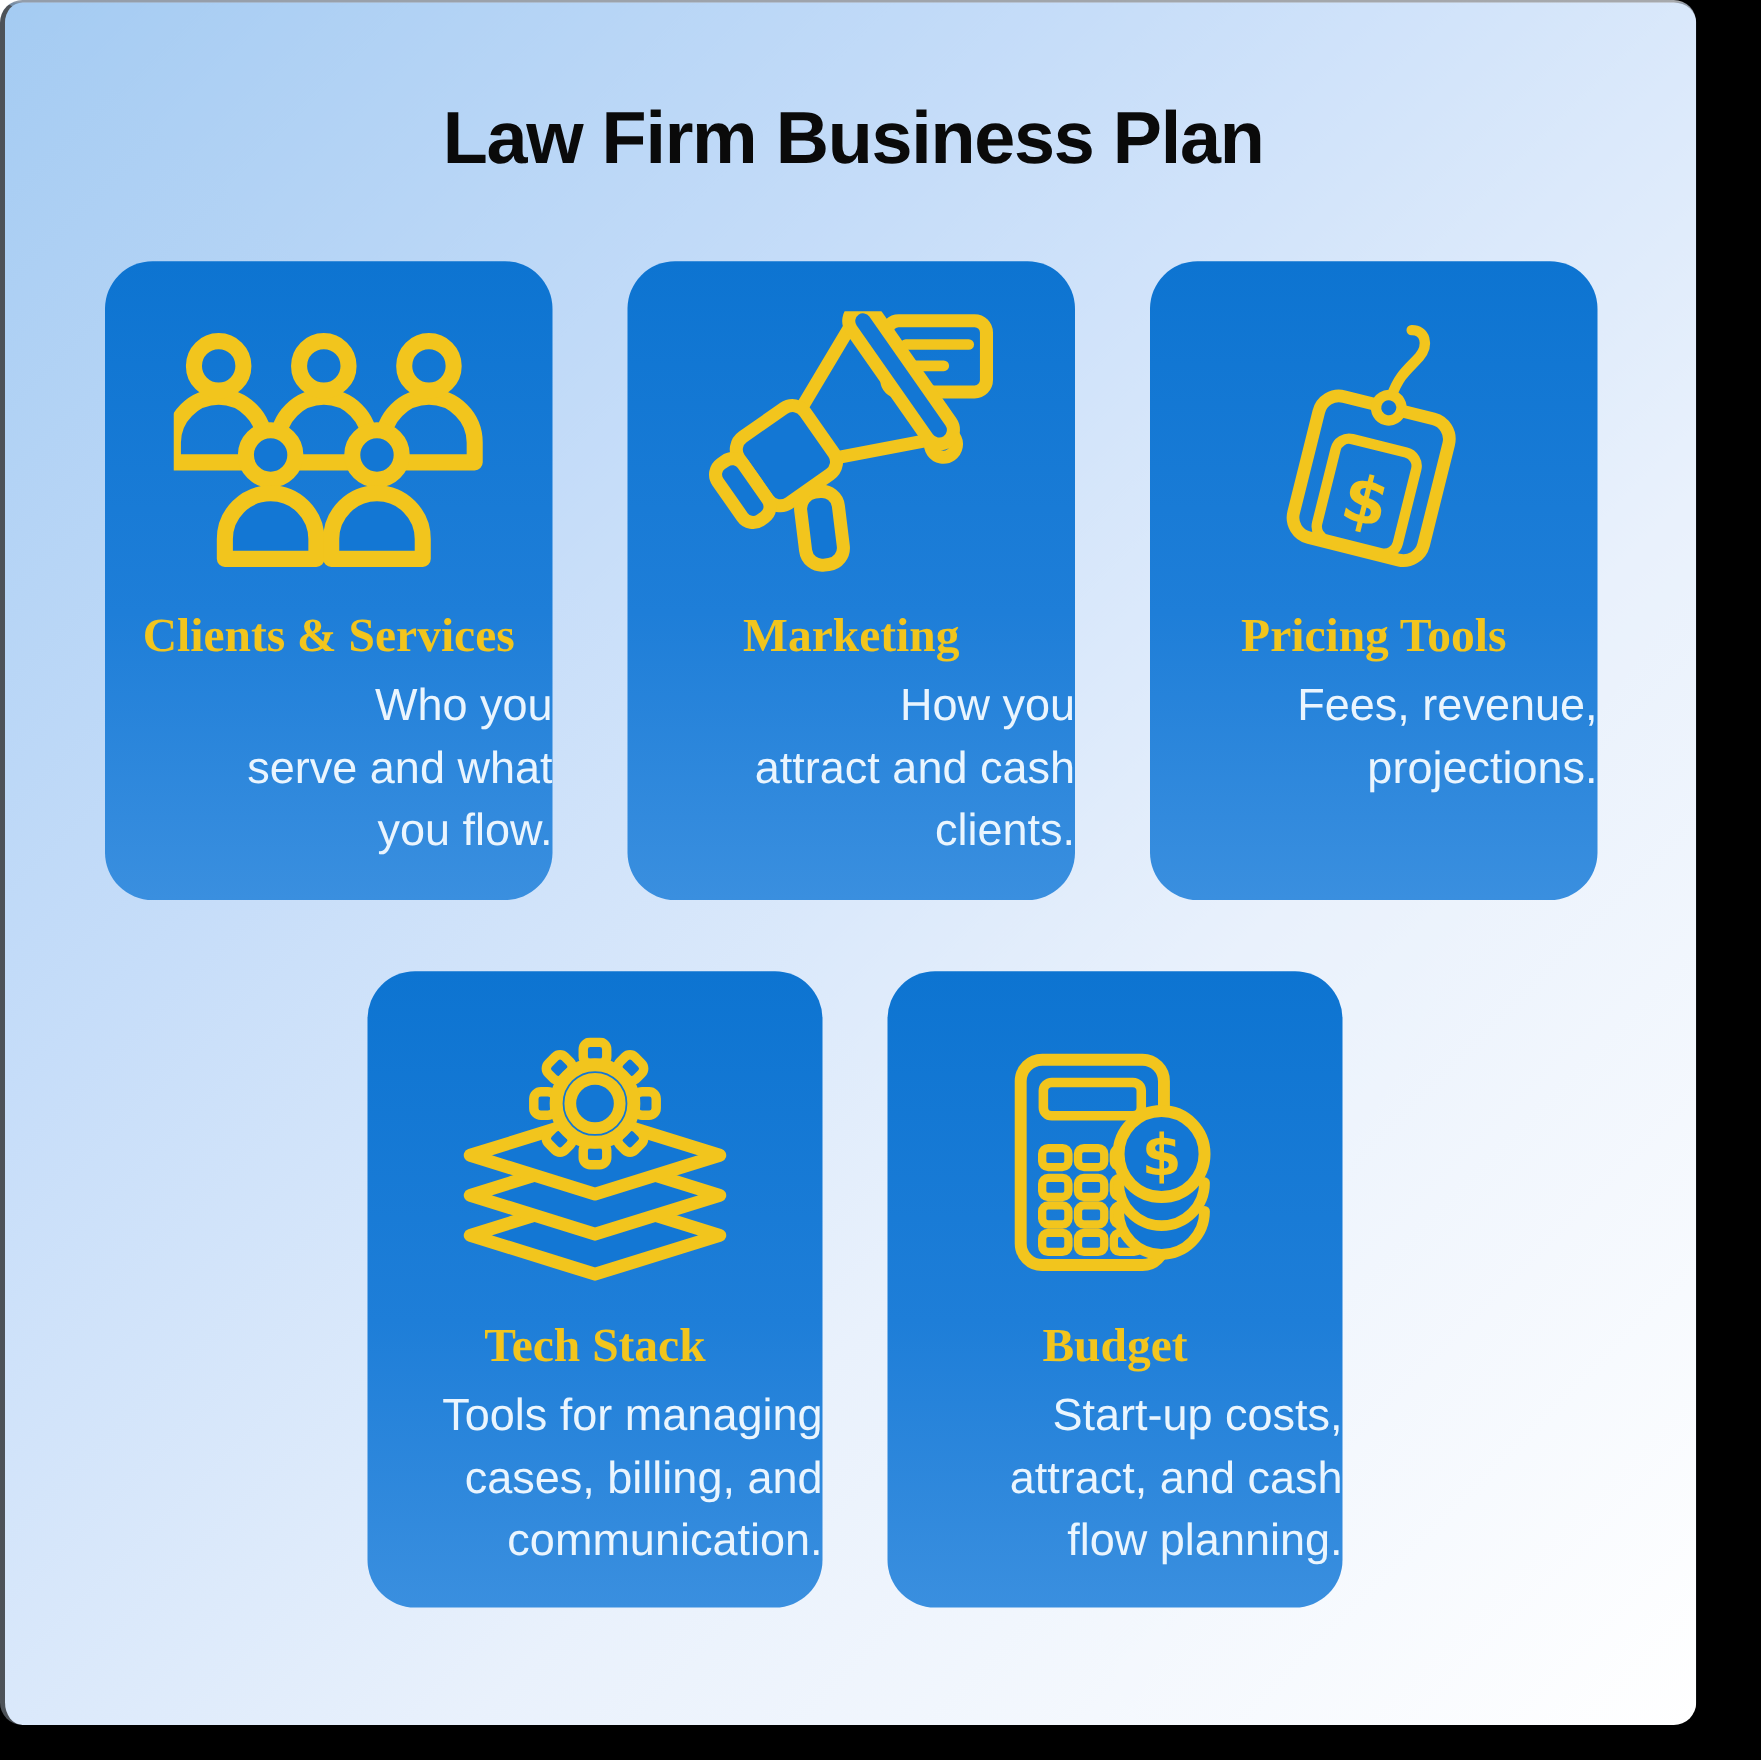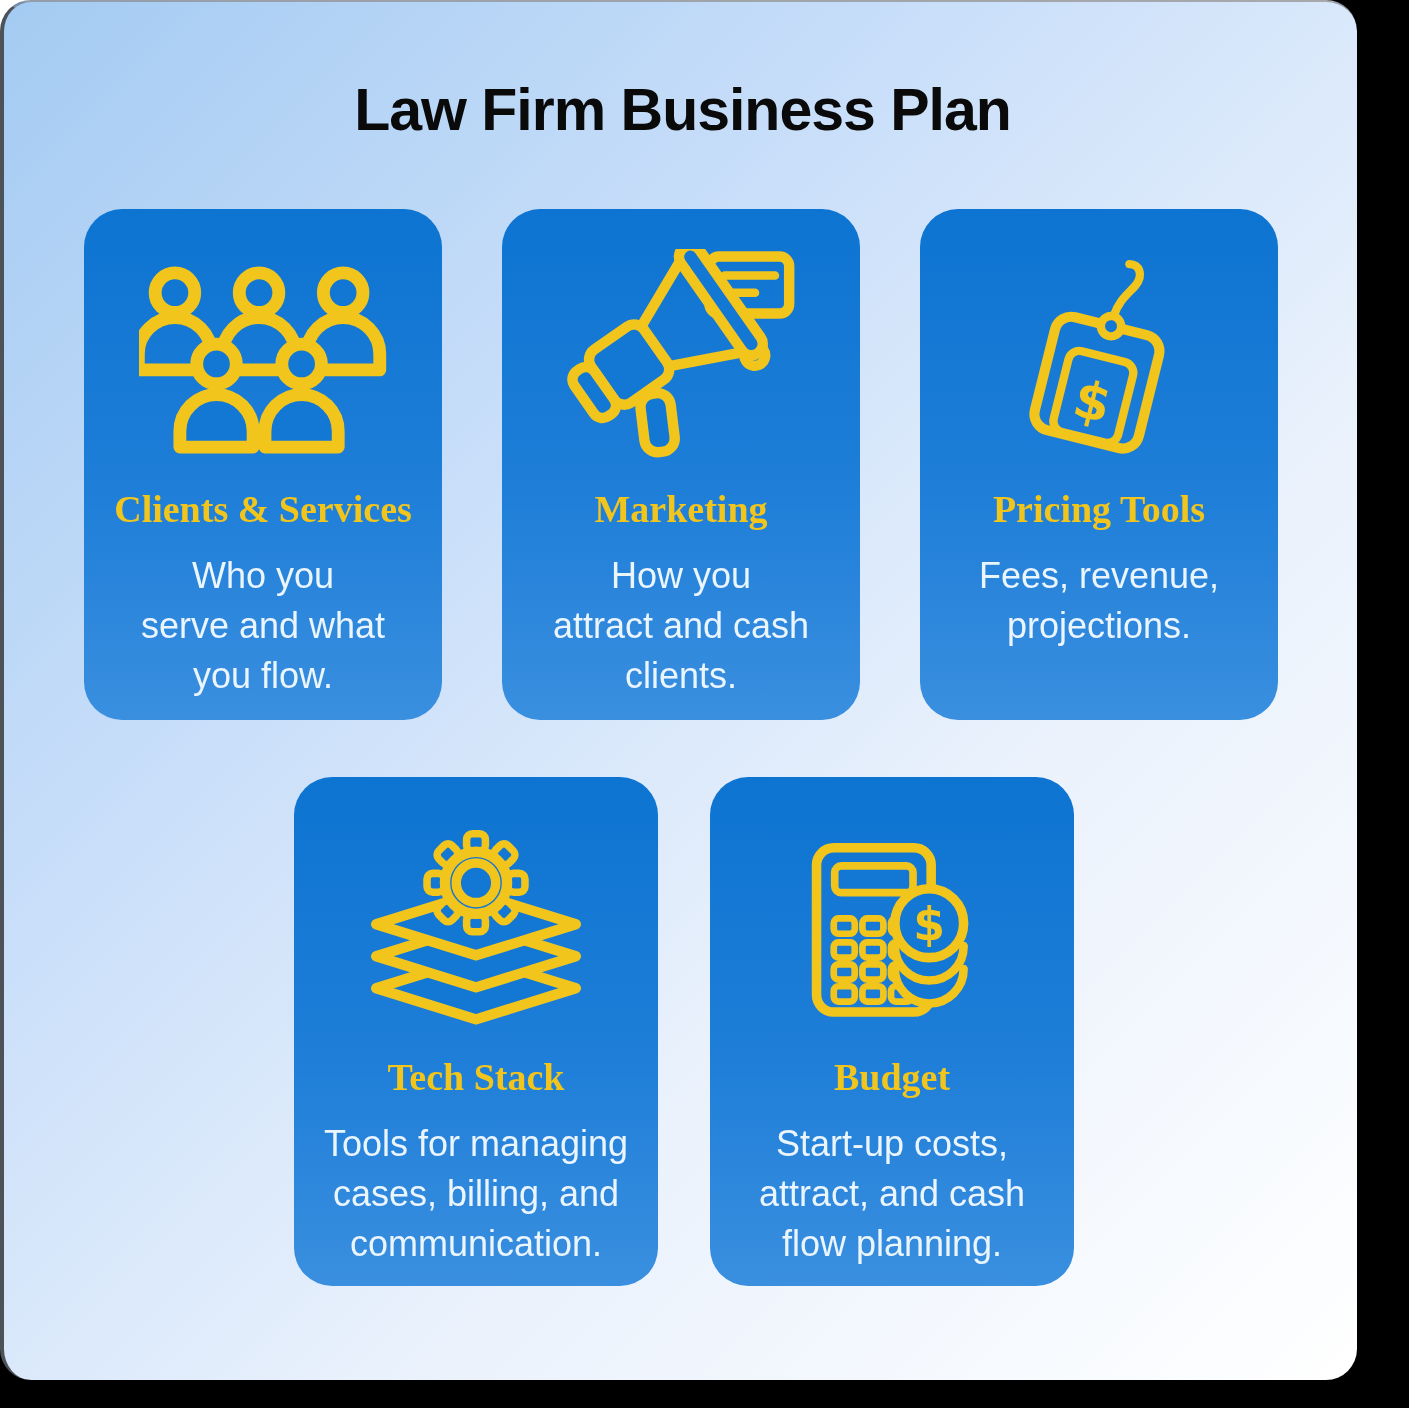--- a/index.html
+++ b/index.html
@@ -9,21 +9,21 @@
     position:relative;
     font-family:"Liberation Sans", sans-serif;
     overflow:hidden;
   }
   .corner-backfill{
     position:absolute;left:0;top:0;width:150px;height:150px;
     background:#ffffff;z-index:0;
   }
   .panel{
     position:absolute;left:0;top:0;width:1357px;height:1380px;
-    border-radius:31px;
+    border-radius:18px;
     background:linear-gradient(135deg,#a4cbf2 0%,#c6ddf9 32%,#e9f1fc 64%,#ffffff 100%);
     border-left:4px solid #4d5258;
     border-top:2px solid rgba(60,64,70,.45);
     box-sizing:border-box;
     z-index:1;
   }
   .main-title{
     position:absolute;left:0;top:74px;width:1357px;
     text-align:center;
     font-size:59px;font-weight:800;color:#0a0a0a;
@@ -42,23 +42,24 @@
     margin-top:26px;height:250px;
     display:flex;align-items:center;justify-content:center;
   }
   .card-title{
     margin-top:2px;
     font-size:38px;font-weight:800;color:#F2C51D;
     letter-spacing:0;
     font-family:Liberation Serif, serif;
   }
   .card-desc{
-    margin-top:20px;
+    margin-top:8px;
     font-size:36px;font-weight:400;color:#EAF5FE;
     line-height:50px;
+    text-align:right;
   }
   svg{display:block;}
   .stroke{stroke:#F2C51D;fill:none;stroke-linejoin:round;stroke-linecap:round;}
   .occl{stroke:#F2C51D;fill:#1377D4;stroke-linejoin:round;stroke-linecap:round;}
   .glyph{fill:#F2C51D;font-family:"DejaVu Sans", sans-serif;font-weight:bold;}
 </style>
 </head>
 <body>
 
 <div class="corner-backfill"></div>

